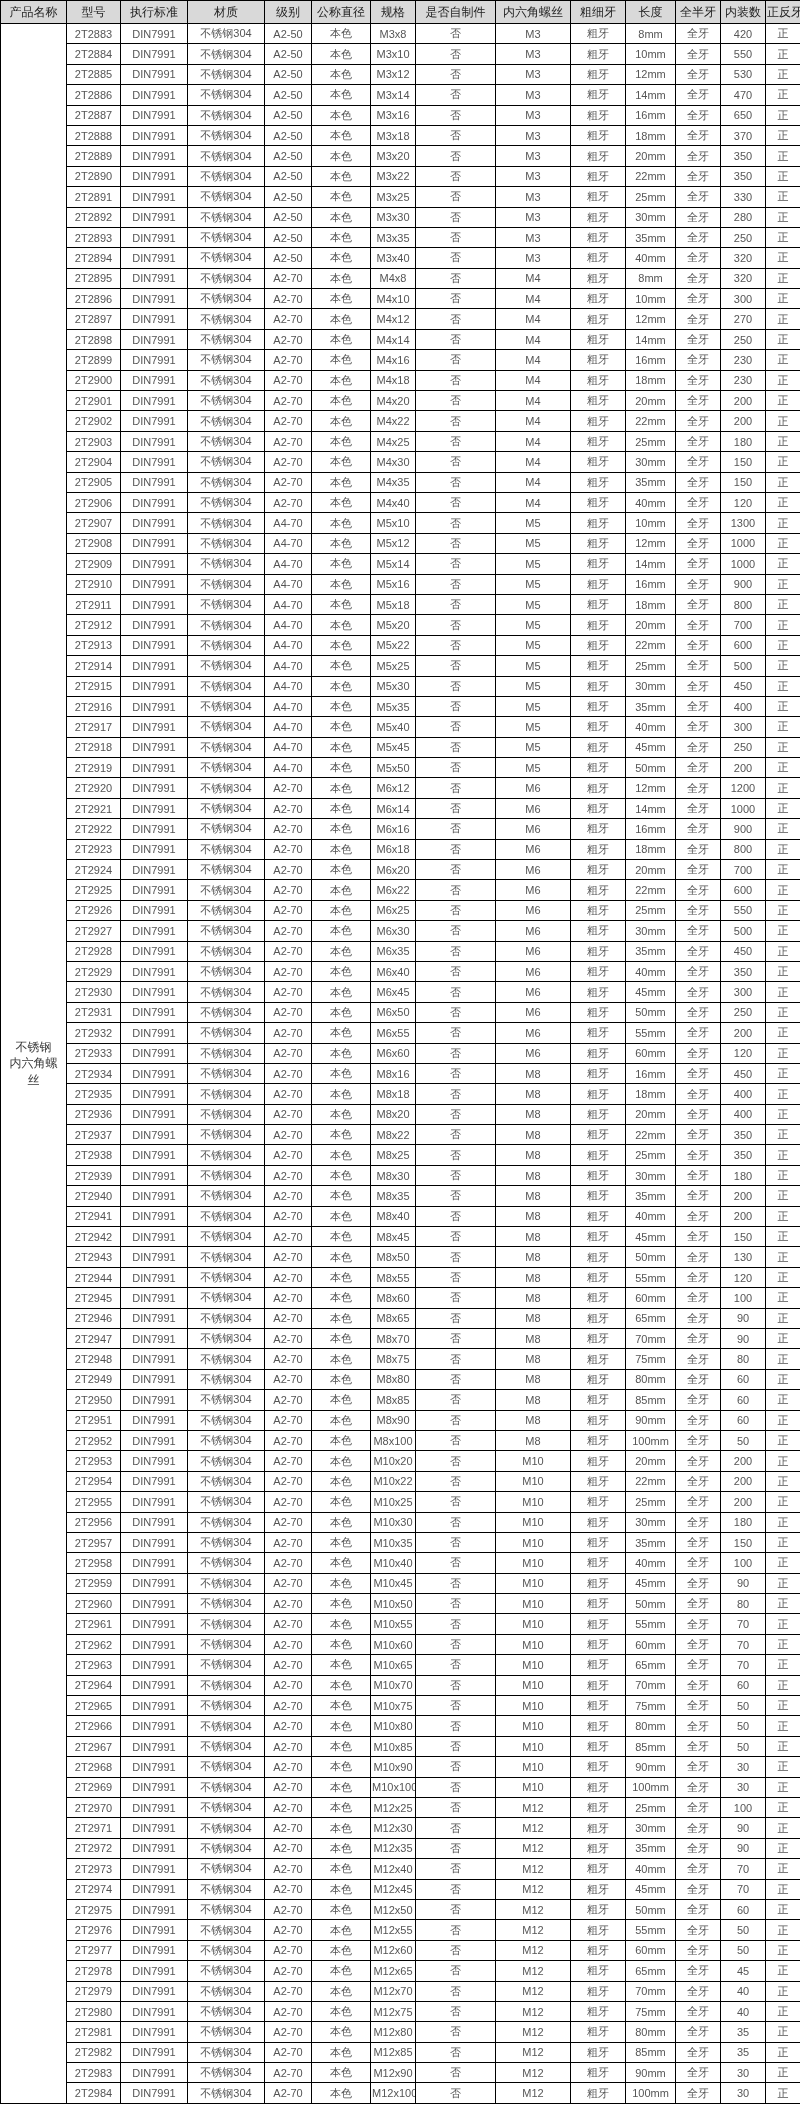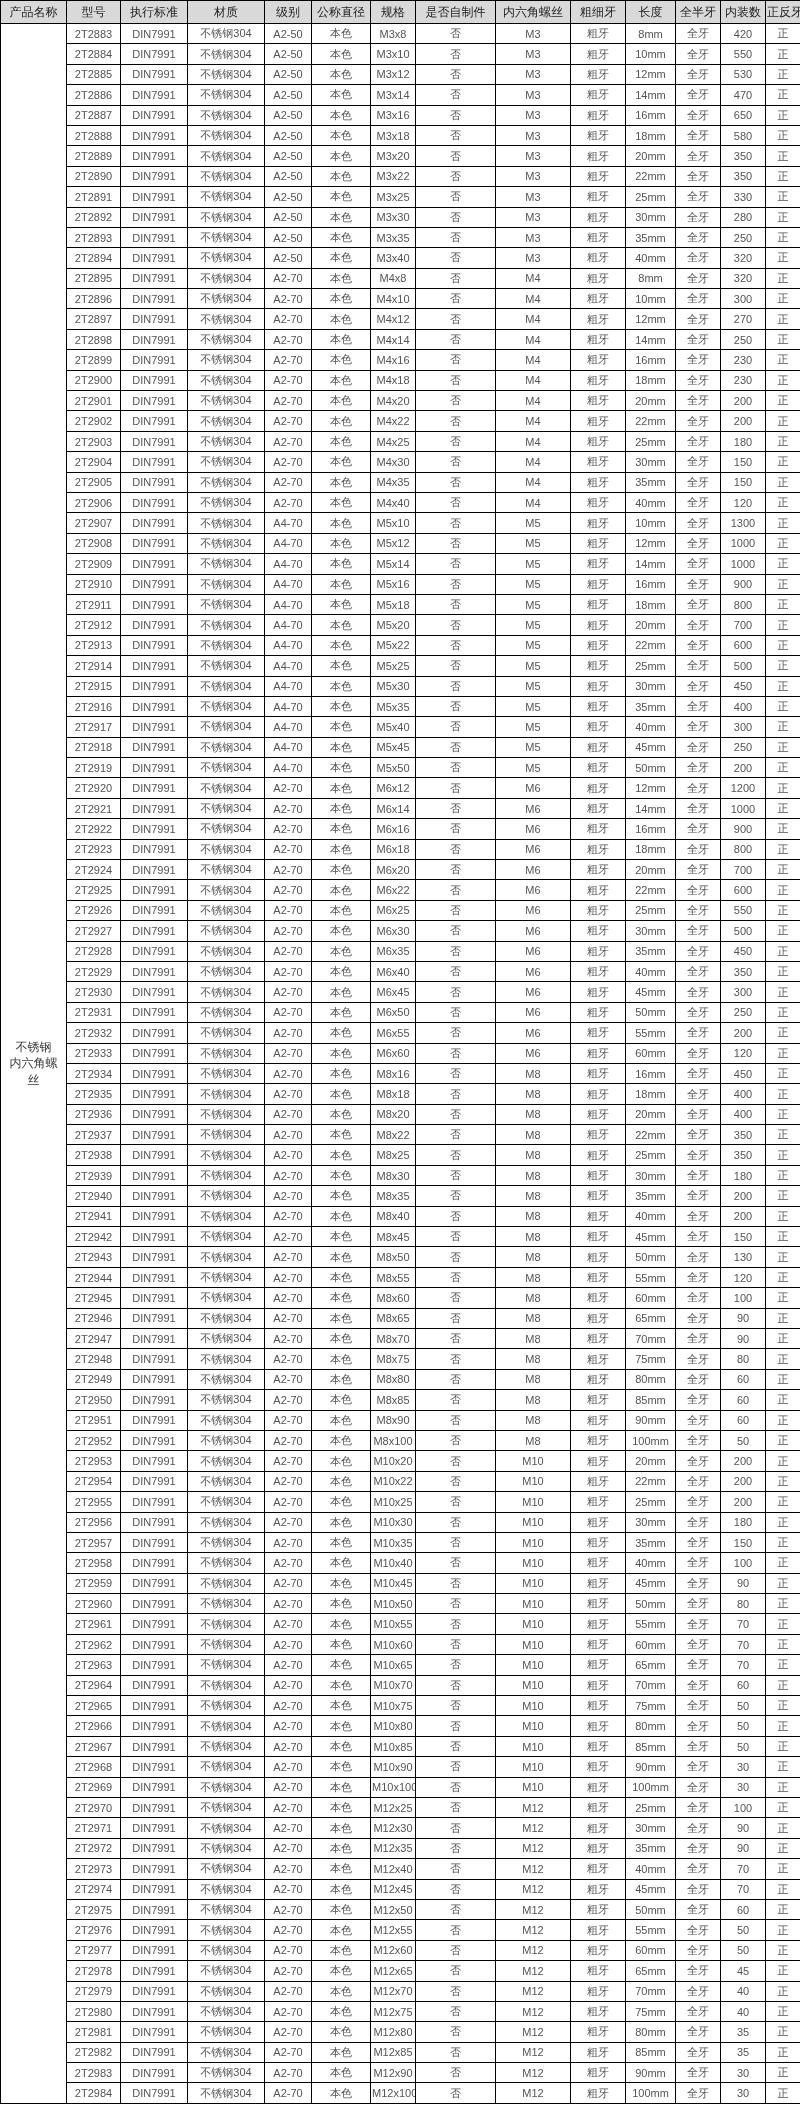--- a/index.html
+++ b/index.html
@@ -183,21 +183,21 @@
           <td>DIN7991</td>
           <td>不锈钢304</td>
           <td>A2-50</td>
           <td>本色</td>
           <td>M3x18</td>
           <td>否</td>
           <td>M3</td>
           <td>粗牙</td>
           <td>18mm</td>
           <td>全牙</td>
-          <td>580</td>
+          <td>370</td>
           <td>正</td>
         </tr>
         <tr>
           <td>2T2889</td>
           <td>DIN7991</td>
           <td>不锈钢304</td>
           <td>A2-50</td>
           <td>本色</td>
           <td>M3x20</td>
           <td>否</td>

